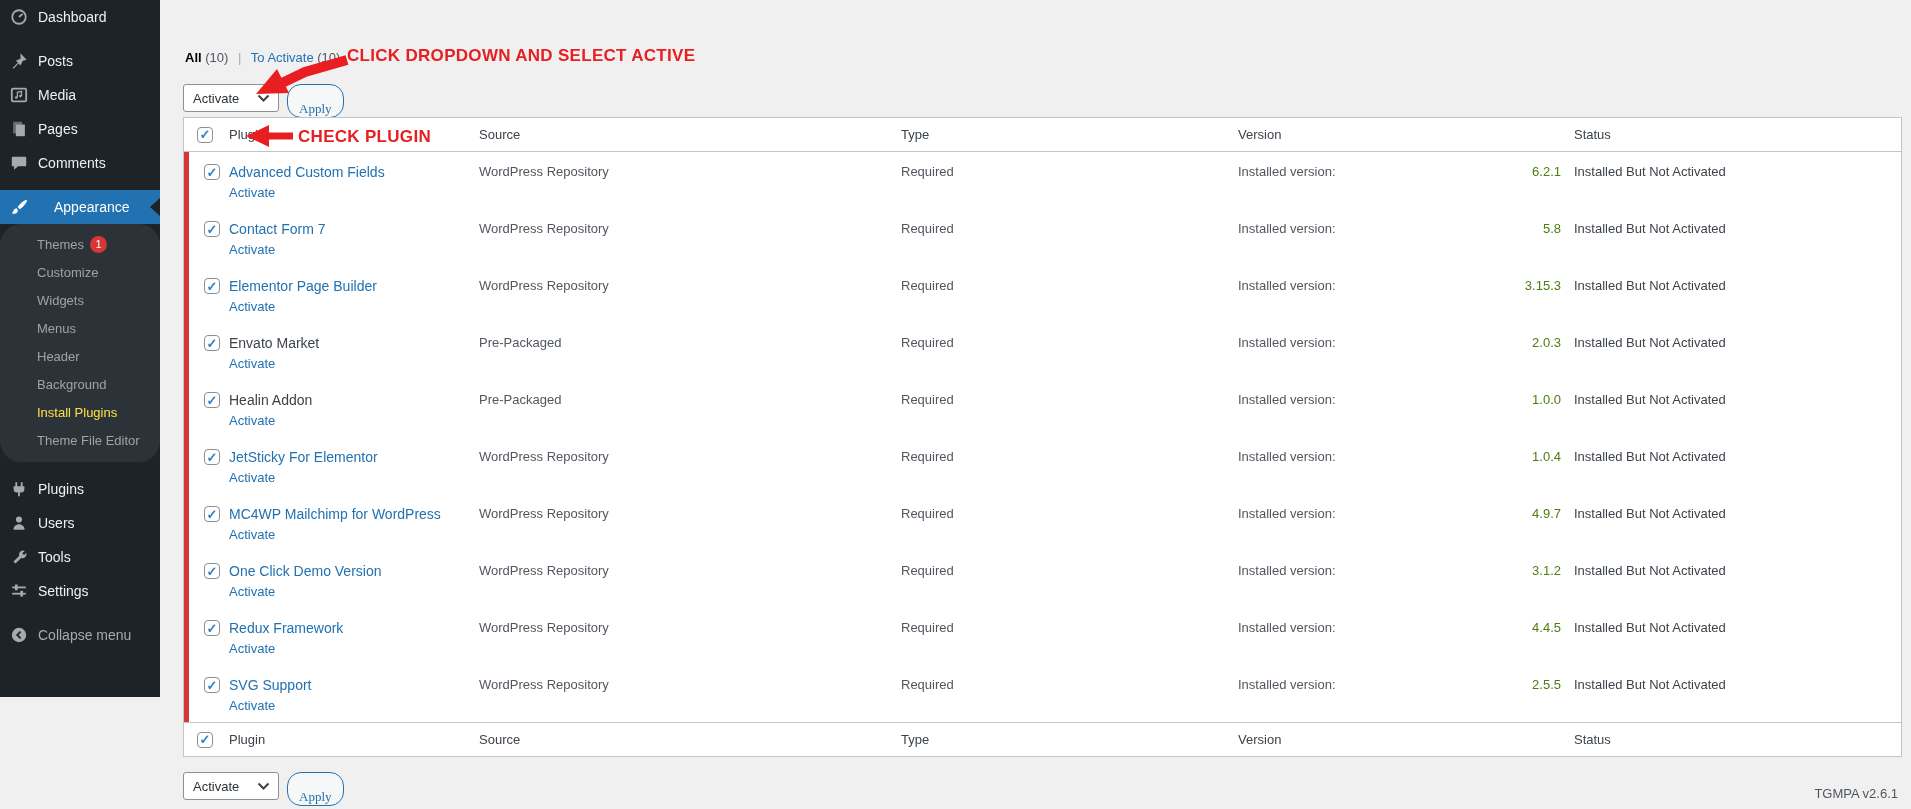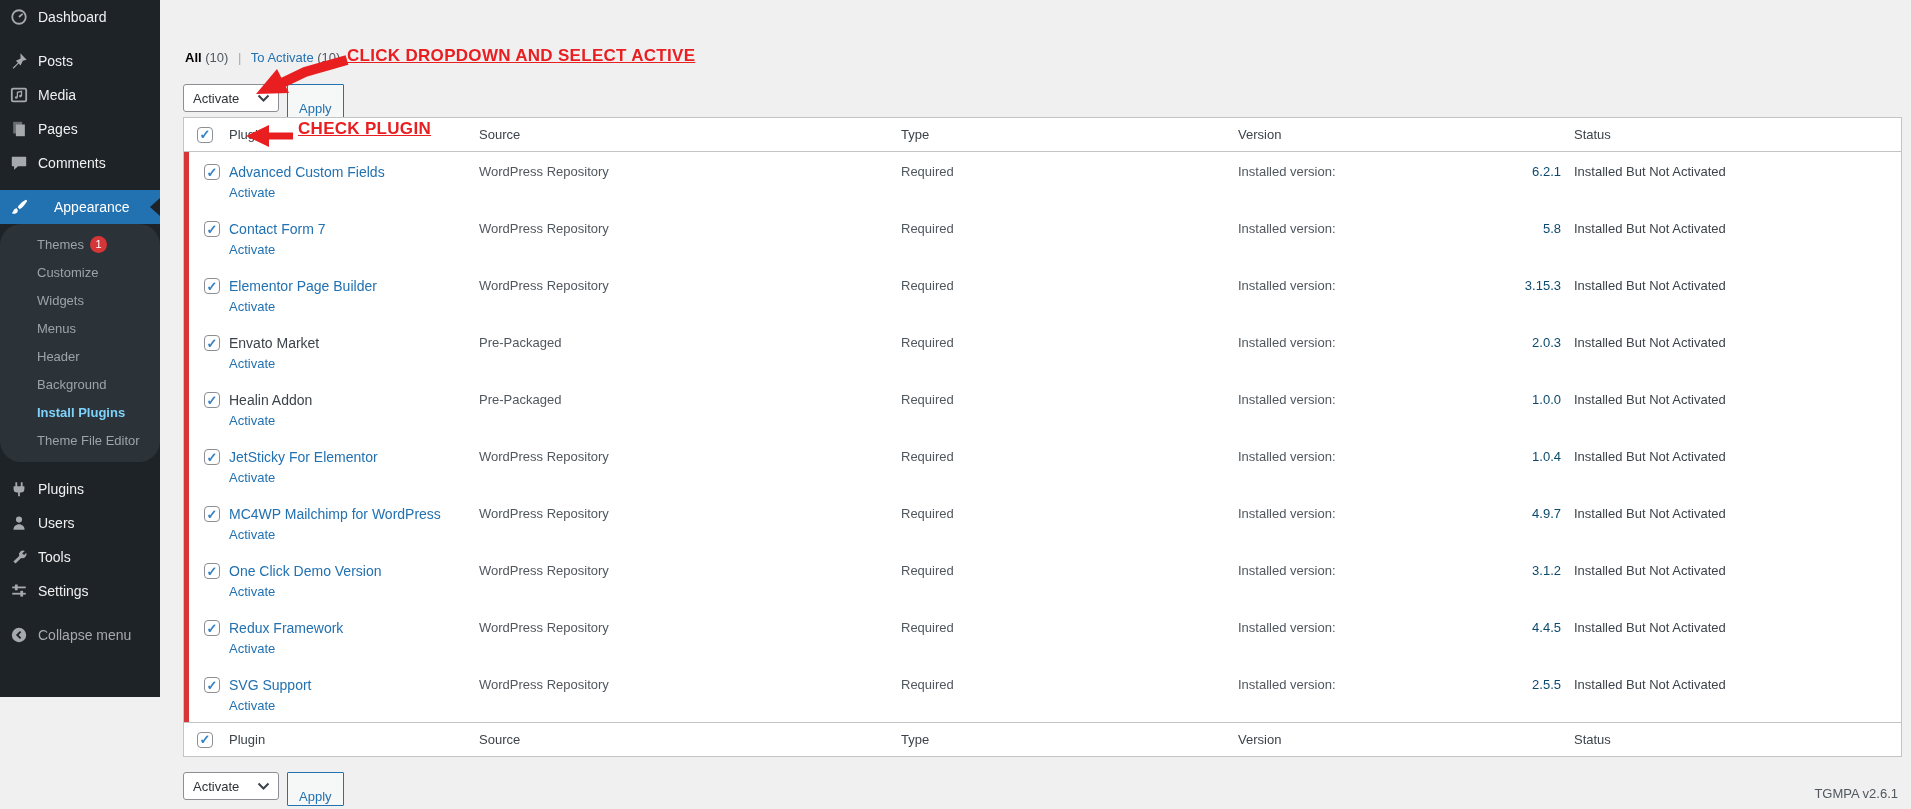--- a/index.html
+++ b/index.html
@@ -28,21 +28,21 @@
     position:absolute; right:0; top:50%; margin-top:-9px;
     width:0; height:0; border-top:9px solid transparent; border-bottom:9px solid transparent;
     border-right:10px solid #1d2327;
   }
   .menu-sep { height:10px; }
   .submenu { background:#2c3338; padding:7px 0;border-radius:21px; }
   .submenu-item {
     display:block; height:28px; line-height:28px; padding-left:37px;
     font-size:13px; color:#9ea3a8; cursor:pointer;
   }
-  .submenu-item.current { color:#7dd3fc; font-weight:700; }
+  .submenu-item.current { color:#fde047; font-weight:400; }
   .badge {
     display:inline-block; background:#d63638; color:#fff; border-radius:9px;
     font-size:11px; line-height:17px; min-width:17px; text-align:center;
     padding:0 5px; margin-left:6px; vertical-align:1px; font-weight:400;
   }
   .collapse-label { color:#a7aaad; }
   
   .content { position:absolute; left:160px; top:0; right:0; bottom:0; }
   .page-title {
     position:absolute; left:24px; top:9px;
@@ -55,22 +55,22 @@
   .filter-links .f-link { color:#2271b1; cursor:pointer; text-decoration:none; }
   .controls { position:absolute; left:23px; display:flex; gap:8px; }
   .controls.top { top:84px; }
   .controls.bottom { top:772px; }
   .select-box {
     width:96px; height:28px; background:#fff; border:1px solid #8c8f94; border-radius:3px;
     display:flex; align-items:center; justify-content:space-between;
     padding:0 8px 0 9px; color:#2c3338; cursor:pointer; font-size:13px;
   }
   .apply-btn {
-    height:28px; padding:16px 11px; background:#f6f7f7; border:1px solid #2271b1; border-radius:1px;
-    color:#2271b1; font-size:13px; cursor:pointer; font-family:Liberation Sans, sans-serif;
+    height:28px; padding:16px 11px; background:#f6f7f7; border:1px solid #2271b1; border-radius:14px;
+    color:#2271b1; font-size:13px; cursor:pointer; font-family:Liberation Serif, serif;
   }
   
   .plugins-table {
     position:absolute; left:23px; top:117px; width:1719px;
     background:#fff; border:1px solid #c3c4c7;
   }
   .t-row { display:grid; grid-template-columns:45px 250px 422px 337px 323px 1fr; }
   .t-head { height:34px; align-items:center; border-bottom:1px solid #c3c4c7; }
   .t-foot { height:34px; align-items:center; border-top:1px solid #c3c4c7; }
   .t-head .cb-cell, .t-foot .cb-cell { padding-left:13px; }
@@ -85,28 +85,28 @@
   .checkbox {
     width:16px; height:16px; background:#fff; border:1px solid #8c8f94; border-radius:4px;
     display:inline-flex; align-items:center; justify-content:center; cursor:pointer;
   }
   .checkbox .mark { color:#3582c4; font-size:13px; font-weight:700; line-height:1; }
   .p-name { display:block; color:#2271b1; font-weight:400; font-size:14px; text-decoration:none; cursor:pointer; line-height:16px; }
   .p-name.plain { color:#3c434a; cursor:default; }
   .p-activate { display:inline-block; color:#2271b1; font-size:13px; margin-top:5px; text-decoration:none; cursor:pointer; line-height:16px; }
   .cell-dim { color:#50575e; line-height:16px; }
   .ver-cell { display:flex; justify-content:space-between; }
-  .ver-val { color:#0c4a6e; }
+  .ver-val { color:#4d7c0f; }
   .status-cell { padding-left:13px !important; color:#3c434a; line-height:16px; }
   .t-head .status-cell, .t-foot .status-cell { padding-top:0; color:#3c434a; }
   
   .anno-layer { position:absolute; inset:0; pointer-events:none; z-index:5; }
   .anno-text {
     position:absolute; color:#e81e21; font-weight:700; font-size:17px;
-    letter-spacing:0.3px; white-space:nowrap;text-decoration:underline;
+    letter-spacing:0.3px; white-space:nowrap;
   }
   .anno-1 { left:187px; top:47px; }
   .anno-2 { left:137px; top:127px; }
   .credit { position:absolute; right:13px; top:786px; color:#50575e; font-size:13px; }
 </style>
 </head>
 <body>
 
 <div class="sidebar">
   <div class="menu-item">
@@ -459,14 +459,14 @@
     <g fill="none" stroke="#e81e21" stroke-width="10">
       <path d="M347 60 L305 72 L282 83"></path>
     </g>
     <polygon fill="#e81e21" points="256,94 277,69 289,93"></polygon>
     <g fill="none" stroke="#e81e21" stroke-width="7">
       <path d="M293 136 L266 136"></path>
     </g>
     <polygon fill="#e81e21" points="246,136 269,125 269,147"></polygon>
   </svg>
   <div class="anno-text anno-1" style="left:347px; top:46px;">CLICK DROPDOWN AND SELECT ACTIVE</div>
-  <div class="anno-text anno-2" style="left:298px; top:119px;">CHECK PLUGIN</div>
+  <div class="anno-text anno-2" style="left:298px; top:127px;">CHECK PLUGIN</div>
 </div>
 
 </body></html>

